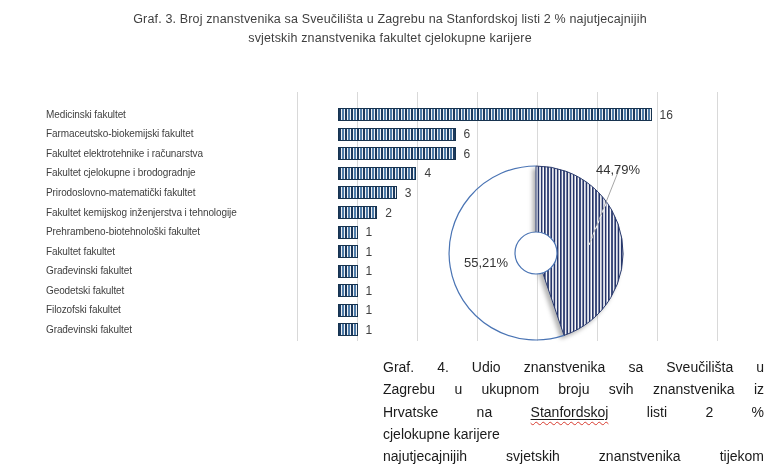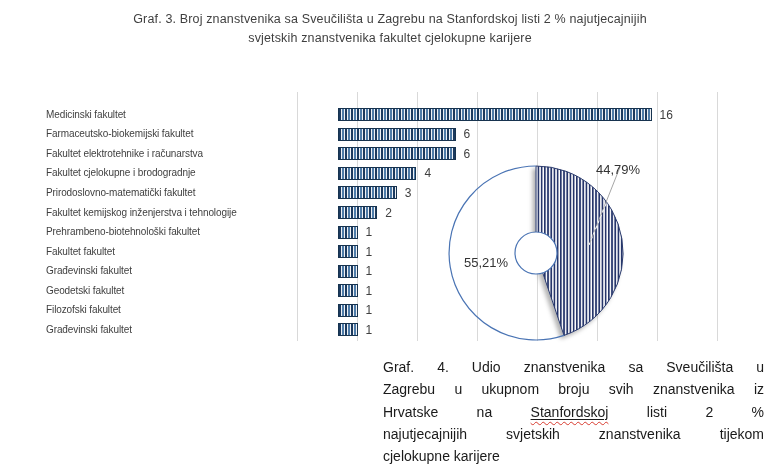--- a/index.html
+++ b/index.html
@@ -178,17 +178,17 @@
     <line x1="606" y1="204" x2="589" y2="245" stroke="#ffffff" stroke-width="1" stroke-dasharray="3 3"></line>
   </svg>
 
   <div class="pie-label p1">44,79%</div>
   <div class="pie-label p2">55,21%</div>
 
   <div class="caption">
     <div class="cap-line">Graf. 4. Udio znanstvenika sa Sveučilišta u</div>
     <div class="cap-line">Zagrebu u ukupnom broju svih znanstvenika iz</div>
     <div class="cap-line"><span>Hrvatske na</span> <span class="u-outer"><span class="u-inner">Stanfordskoj</span></span> <span>listi 2 %</span></div>
+    <div class="cap-line last">cjelokupne karijere</div>
     <div class="cap-line">najutjecajnijih svjetskih znanstvenika tijekom</div>
-    <div class="cap-line last">cjelokupne karijere</div>
   </div>
 
 </div>
 
 </body></html>

